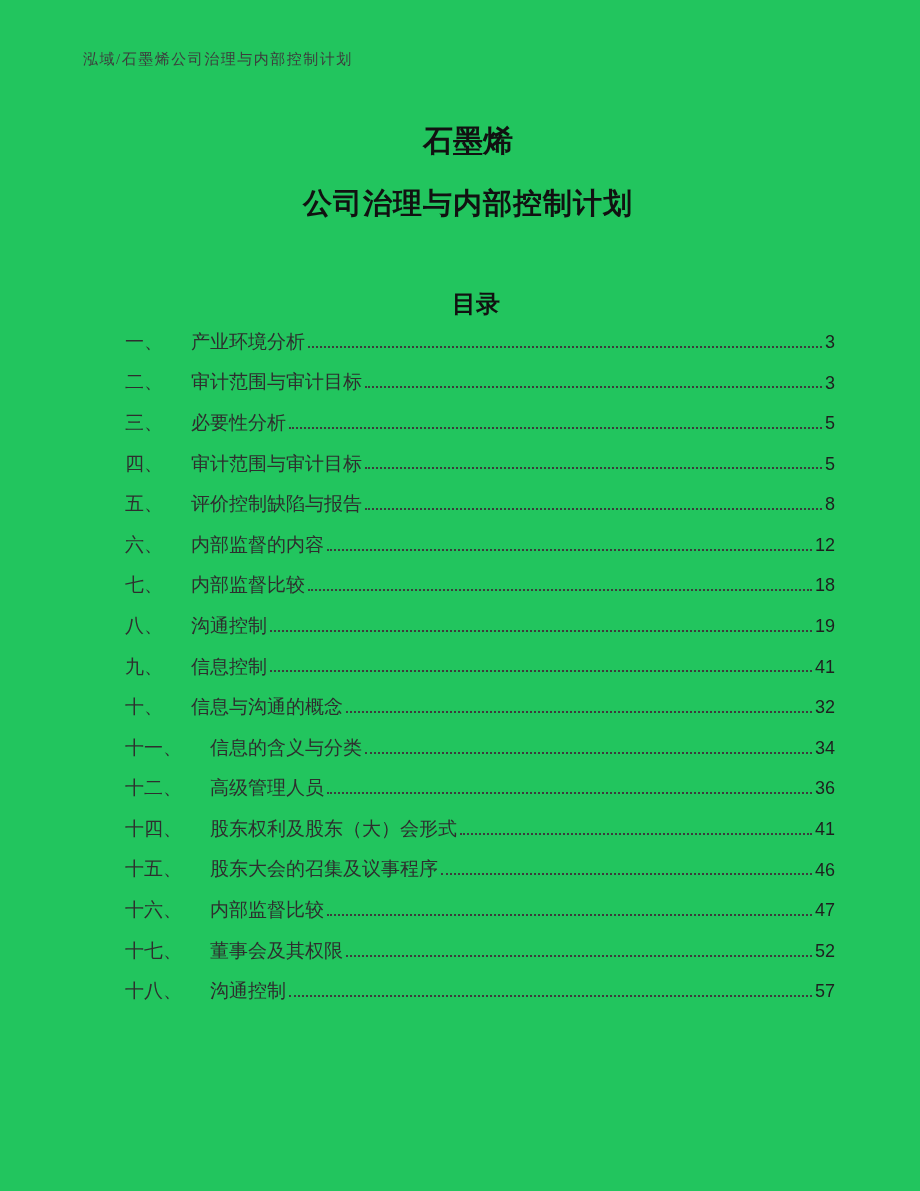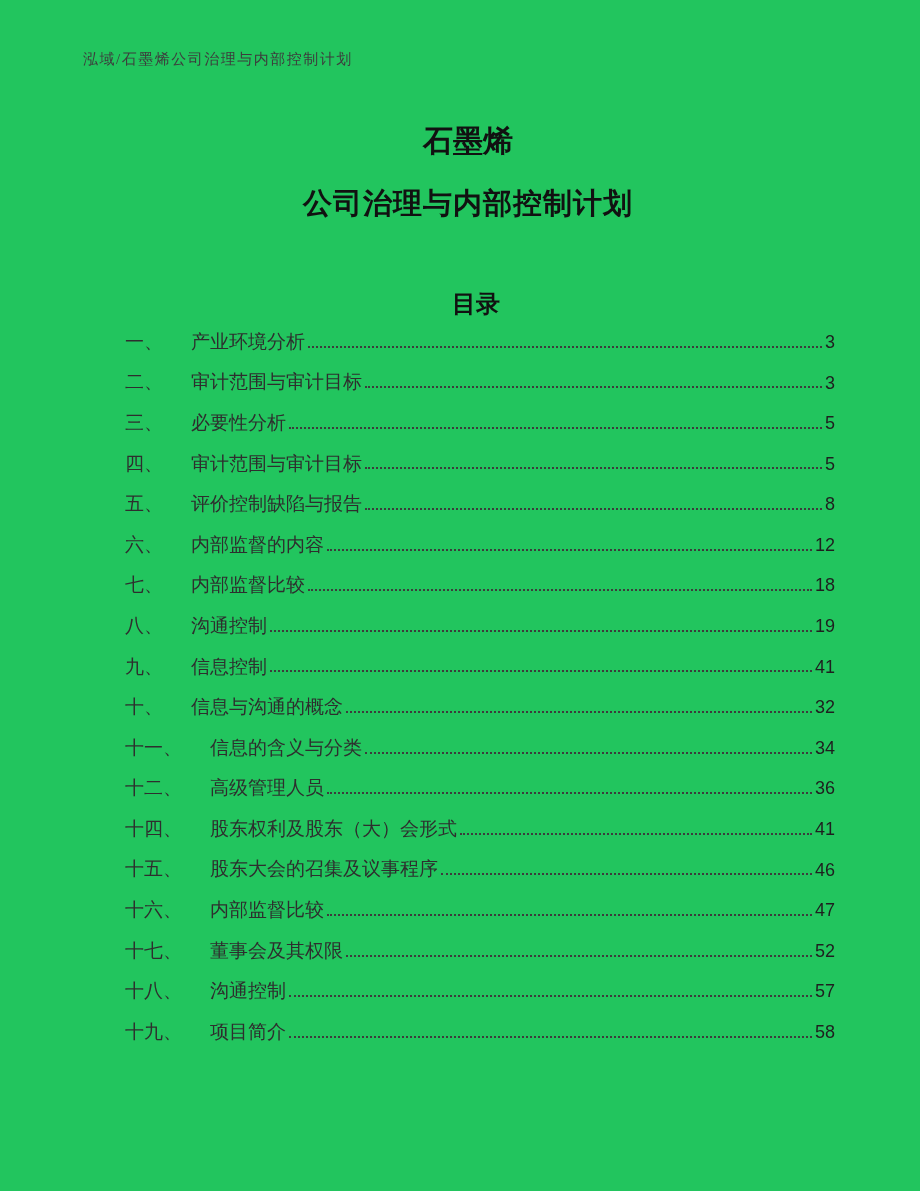--- a/index.html
+++ b/index.html
@@ -218,21 +218,15 @@
       <span class="toc-page">52</span>
     </div>
 
     <div class="toc-row">
       <span class="toc-num">十八、</span>
       <span class="toc-label">沟通控制</span>
       <span class="toc-leader"></span>
       <span class="toc-page">57</span>
     </div>
 
-    <div class="toc-row">
-      <span class="toc-num">十九、</span>
-      <span class="toc-label">项目简介</span>
-      <span class="toc-leader"></span>
-      <span class="toc-page">58</span>
-    </div>
   </div>
 
 </div>
 
 </body></html>

